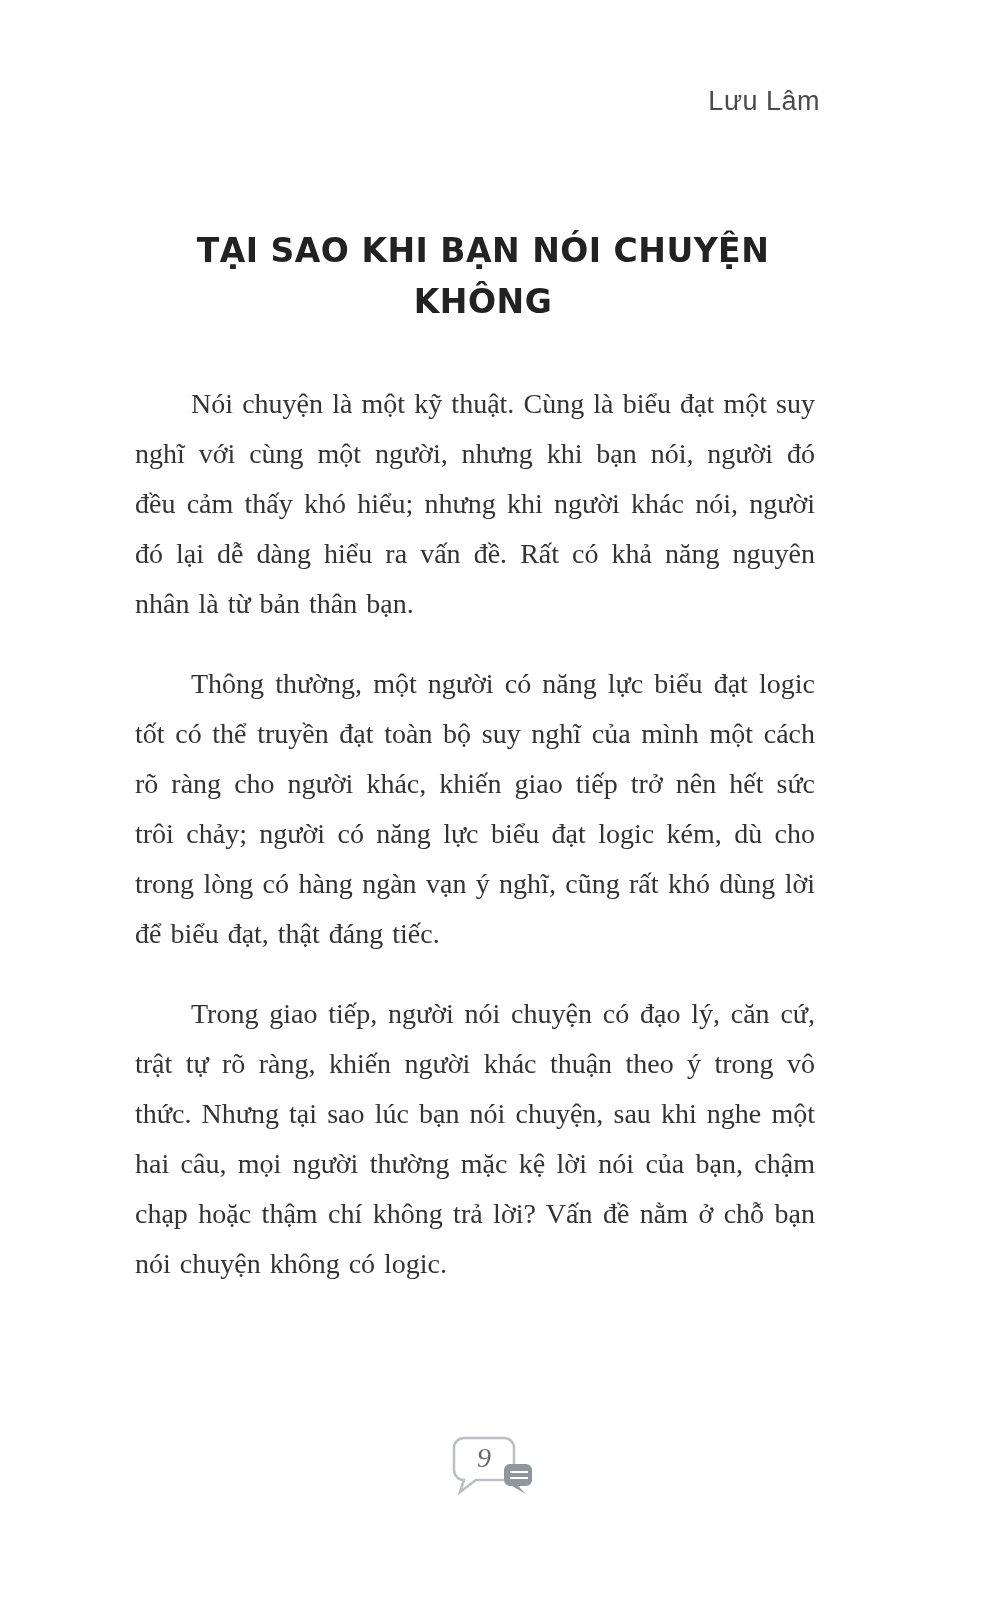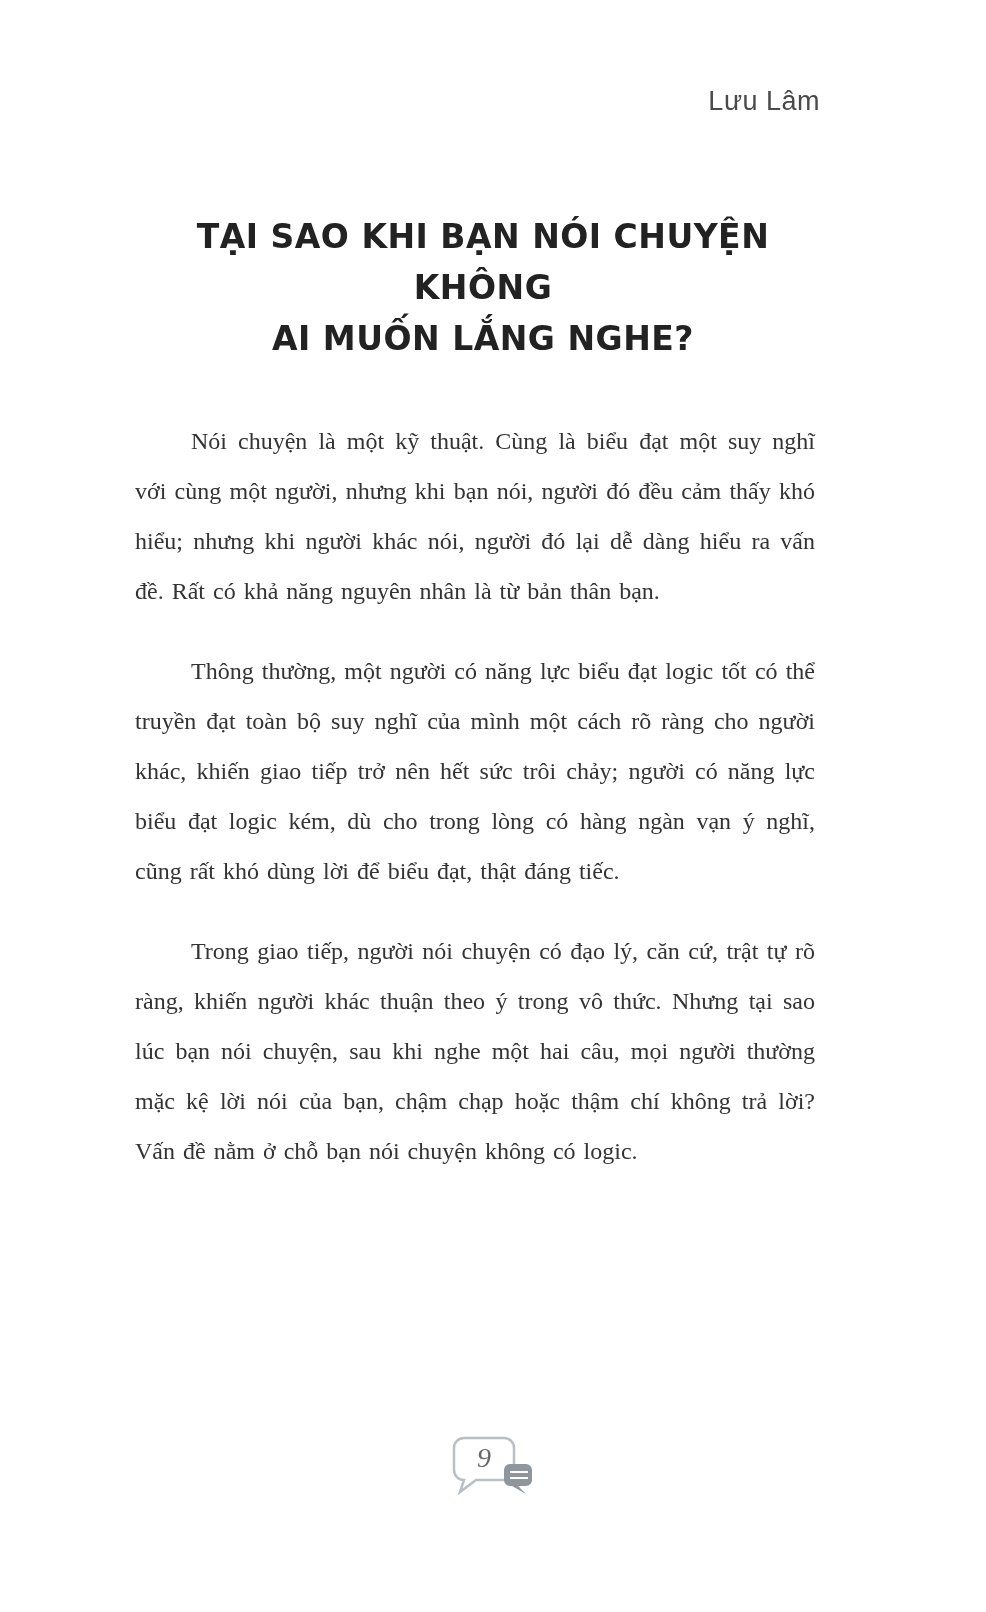--- a/index.html
+++ b/index.html
@@ -21,36 +21,36 @@
     position: absolute;
     top: 86px;
     right: 166px;
     font-family: "Liberation Sans", sans-serif;
     font-size: 27px;
     color: #4a4a4a;
     letter-spacing: 0.5px;
   }
   .content {
     position: absolute;
-    top: 211px;
+    top: 225px;
     left: 135px;
     width: 696px;
   }
   .chapter-title {
     font-family: "DejaVu Sans", "Liberation Sans", sans-serif;
     font-weight: bold;
     font-size: 33px;
     line-height: 1.55;
     text-align: center;
     color: #222222;
     letter-spacing: 0.5px;
     margin: 0 0 52px 0;
   }
   .body-para {
-    font-size: 24px;
+    font-size: 28px;
     line-height: 50px;
     text-align: justify;
     text-indent: 56px;
     color: #333333;
     margin: 0 16px 30px 0;
     word-spacing: 2px;
   }
   .body-para:last-child {
     margin-bottom: 0;
   }
@@ -89,21 +89,20 @@
 <body>
 
 <div class="page">
 
   <div class="running-head">Lưu Lâm</div>
 
   <div class="content">
 
     <h1 class="chapter-title">
       <span>TẠI SAO KHI BẠN NÓI CHUYỆN KHÔNG</span><br>
-      <span>AI MUỐN LẮNG NGHE?</span>
     </h1>
 
     <p class="body-para">Nói chuyện là một kỹ thuật. Cùng là biểu đạt một suy nghĩ với cùng một người, nhưng khi bạn nói, người đó đều cảm thấy khó hiểu; nhưng khi người khác nói, người đó lại dễ dàng hiểu ra vấn đề. Rất có khả năng nguyên nhân là từ bản thân bạn.</p>
 
     <p class="body-para">Thông thường, một người có năng lực biểu đạt logic tốt có thể truyền đạt toàn bộ suy nghĩ của mình một cách rõ ràng cho người khác, khiến giao tiếp trở nên hết sức trôi chảy; người có năng lực biểu đạt logic kém, dù cho trong lòng có hàng ngàn vạn ý nghĩ, cũng rất khó dùng lời để biểu đạt, thật đáng tiếc.</p>
 
     <p class="body-para">Trong giao tiếp, người nói chuyện có đạo lý, căn cứ, trật tự rõ ràng, khiến người khác thuận theo ý trong vô thức. Nhưng tại sao lúc bạn nói chuyện, sau khi nghe một hai câu, mọi người thường mặc kệ lời nói của bạn, chậm chạp hoặc thậm chí không trả lời? Vấn đề nằm ở chỗ bạn nói chuyện không có logic.</p>
 
   </div>
 

